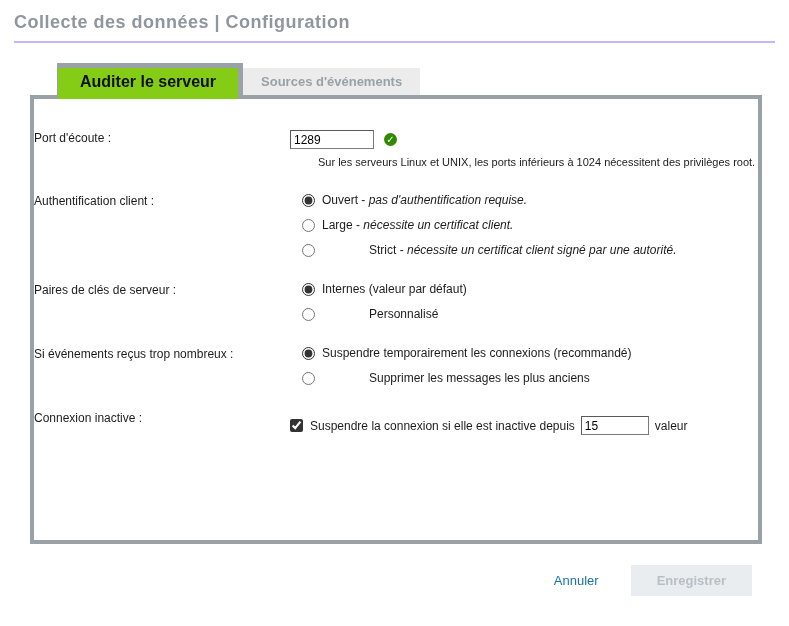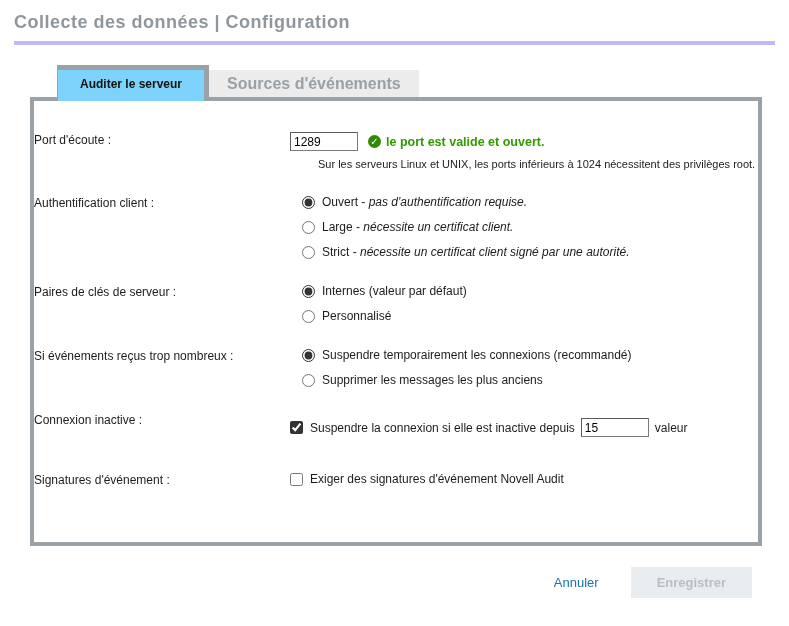--- a/index.html
+++ b/index.html
@@ -6,47 +6,47 @@
   html,body { background:#ffffff; }
   body {
     width:789px; height:626px;
     font-family:"Liberation Sans","DejaVu Sans",sans-serif;
     font-size:12px; color:#1c1c1c;
     position:relative; overflow:hidden;
   }
   .page-title {
     margin:12px 14px 0 14px;
     padding-bottom:8px;
-    border-bottom:4px solid #c4b5fd;
+    border-bottom:2px solid #c4b5fd;
     font-size:18px; font-weight:bold; letter-spacing:.5px;
     color:#8f979d;
   }
   .tabs-row {
     display:flex; align-items:flex-start;
     margin:20px 0 0 57px;
     height:36px;
     position:relative; z-index:2;
   }
   .tab-active {
     height:36px;
-    background:#7dd3fc;
+    background:#84cc16;
     border-top:5px solid #9aa1a7;
     border-left:1px solid #9aa1a7;
     border-right:5px solid #9aa1a7;
     display:flex; align-items:center;
     padding:0 22px 4px 22px;
-    font-size:12px; font-weight:bold; color:#111;
+    font-size:16px; font-weight:bold; color:#111;
     cursor:default;
   }
   .tab-inactive {
     height:27px; margin-top:5px;
     background:#ececec;
     display:flex; align-items:center;
     padding:0 18px;
-    font-size:16px; font-weight:bold; color:#99a1a7;
+    font-size:13px; font-weight:bold; color:#99a1a7;
     cursor:pointer;
   }
   .panel {
     position:relative; z-index:1;
     margin:-4px 27px 0 30px;
     border:4px solid #9aa1a7;
     background:#fff;
     padding:30px 0 46px 0;
     min-height:449px;
   }
@@ -59,36 +59,36 @@
   .ctl { flex:1; padding-top:1px; }
   .inline { display:flex; align-items:center; }
   input[type="text"] {
     font-family:"Liberation Sans","DejaVu Sans",sans-serif;
     font-size:12px;
     height:19px; padding:1px 3px;
     border:1px solid #7b7b7b;
     border-top-color:#5a5a5a; border-left-color:#5a5a5a;
     background:#fff;
   }
-  .port-input { width:68px; }
+  .port-input { width:84px; }
   .minutes-input { width:68px; margin:6px 6px; }
   .status-ok {
     display:inline-flex; align-items:center; gap:5px;
     margin-left:10px;
     color:#339900; font-weight:bold; font-size:12.5px;
   }
   .check-circle {
     width:13px; height:13px; border-radius:50%;
     background:#2f8a00; color:#fff;
     display:inline-flex; align-items:center; justify-content:center;
     font-size:10px; line-height:1; font-weight:bold;
   }
   .note { margin-top:7px; font-size:11px; color:#1c1c1c;margin-left:28px; }
   .opt-line { display:flex; align-items:center; margin-bottom:11px;padding-left:12px; }
-  .opt-line:last-child { margin-bottom:0; }
+  .opt-line:last-child { margin-bottom:0;gap:47px; }
   input[type="radio"], input[type="checkbox"] {
     width:13px; height:13px; margin:0 7px 0 0; accent-color:#333;
   }
   .opt-italic { font-style:italic; }
   .actions {
     display:flex; justify-content:flex-end; align-items:center;
     gap:16px; margin:21px 37px 0 0;
   }
   .link-cancel {
     color:#1b74a8; font-size:13px; cursor:pointer; text-decoration:none;
@@ -112,21 +112,20 @@
 
 <div class="panel">
 
   <div class="row">
     <div class="lbl">Port d'écoute :</div>
     <div class="ctl">
       <div class="inline">
         <input type="text" class="port-input" value="1289" style="">
         <span class="status-ok">
           <span class="check-circle">✓</span>
-          <span>le port est valide et ouvert.</span>
         </span>
       </div>
       <div class="note">Sur les serveurs Linux et UNIX, les ports inférieurs à 1024 nécessitent des privilèges root.</div>
     </div>
   </div>
 
   <div class="row">
     <div class="lbl">Authentification client :</div>
     <div class="ctl">
       <label class="opt-line">
@@ -177,28 +176,19 @@
     <div class="ctl">
       <label class="inline">
         <input type="checkbox" checked="" style="">
         <span>Suspendre la connexion si elle est inactive depuis</span>
         <input type="text" class="minutes-input" value="15" style="">
         <span>valeur</span>
       </label>
     </div>
   </div>
 
-  <div class="row" style="margin-bottom:0;">
-    <div class="lbl">Signatures d'événement :</div>
-    <div class="ctl">
-      <label class="inline">
-        <input type="checkbox" style="">
-        <span>Exiger des signatures d'événement Novell Audit</span>
-      </label>
-    </div>
-  </div>
 
 </div>
 
 <div class="actions">
   <a class="link-cancel">Annuler</a>
   <button class="btn-save" disabled="">Enregistrer</button>
 </div>
 
 </body></html>

